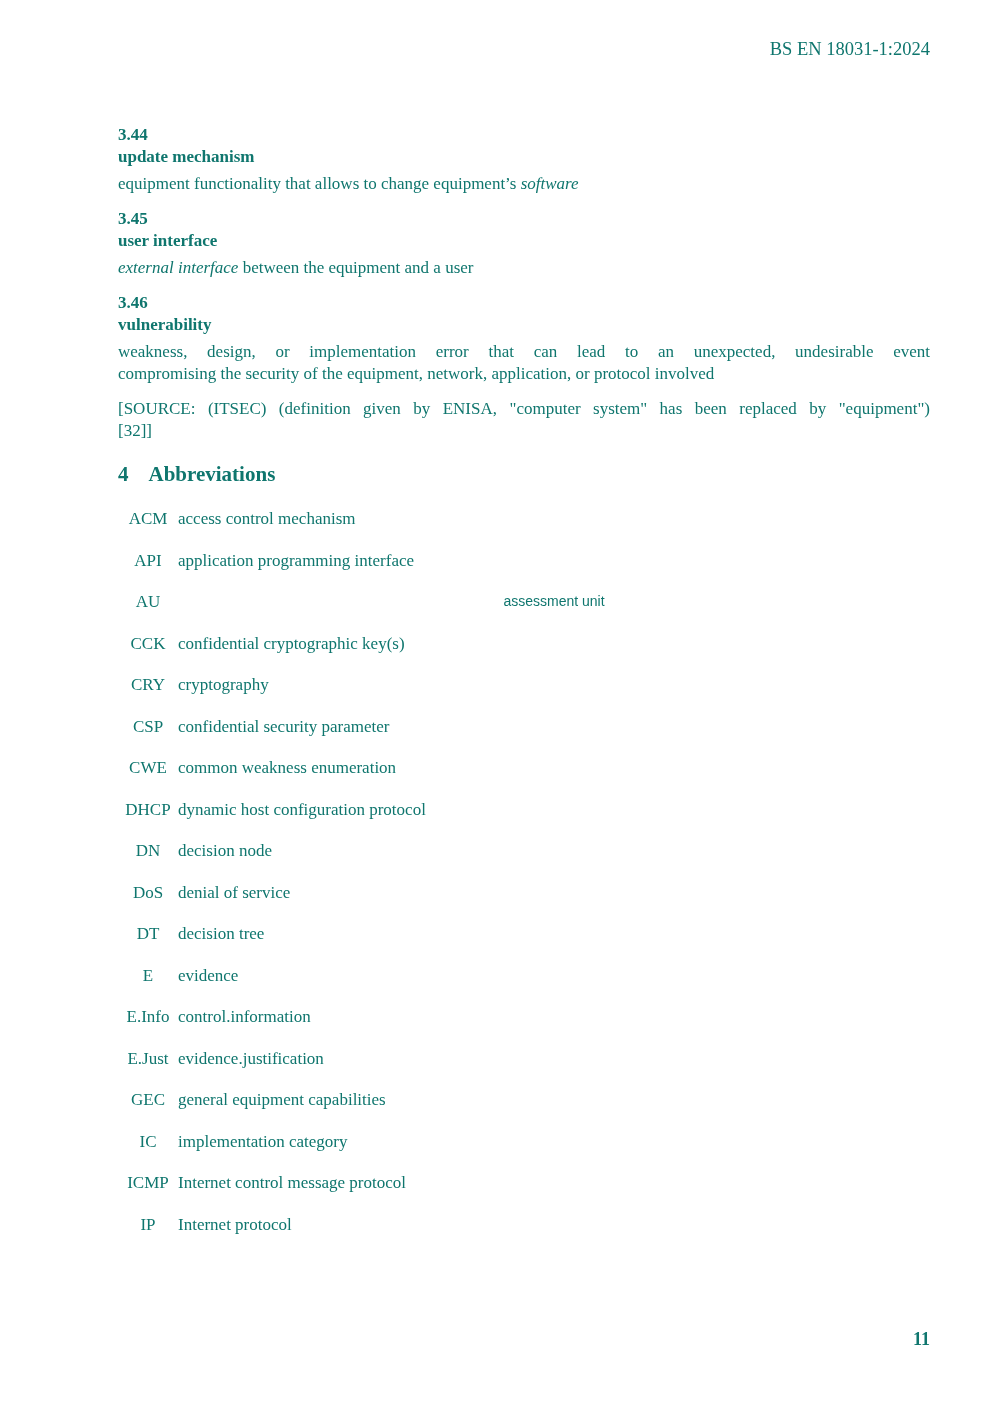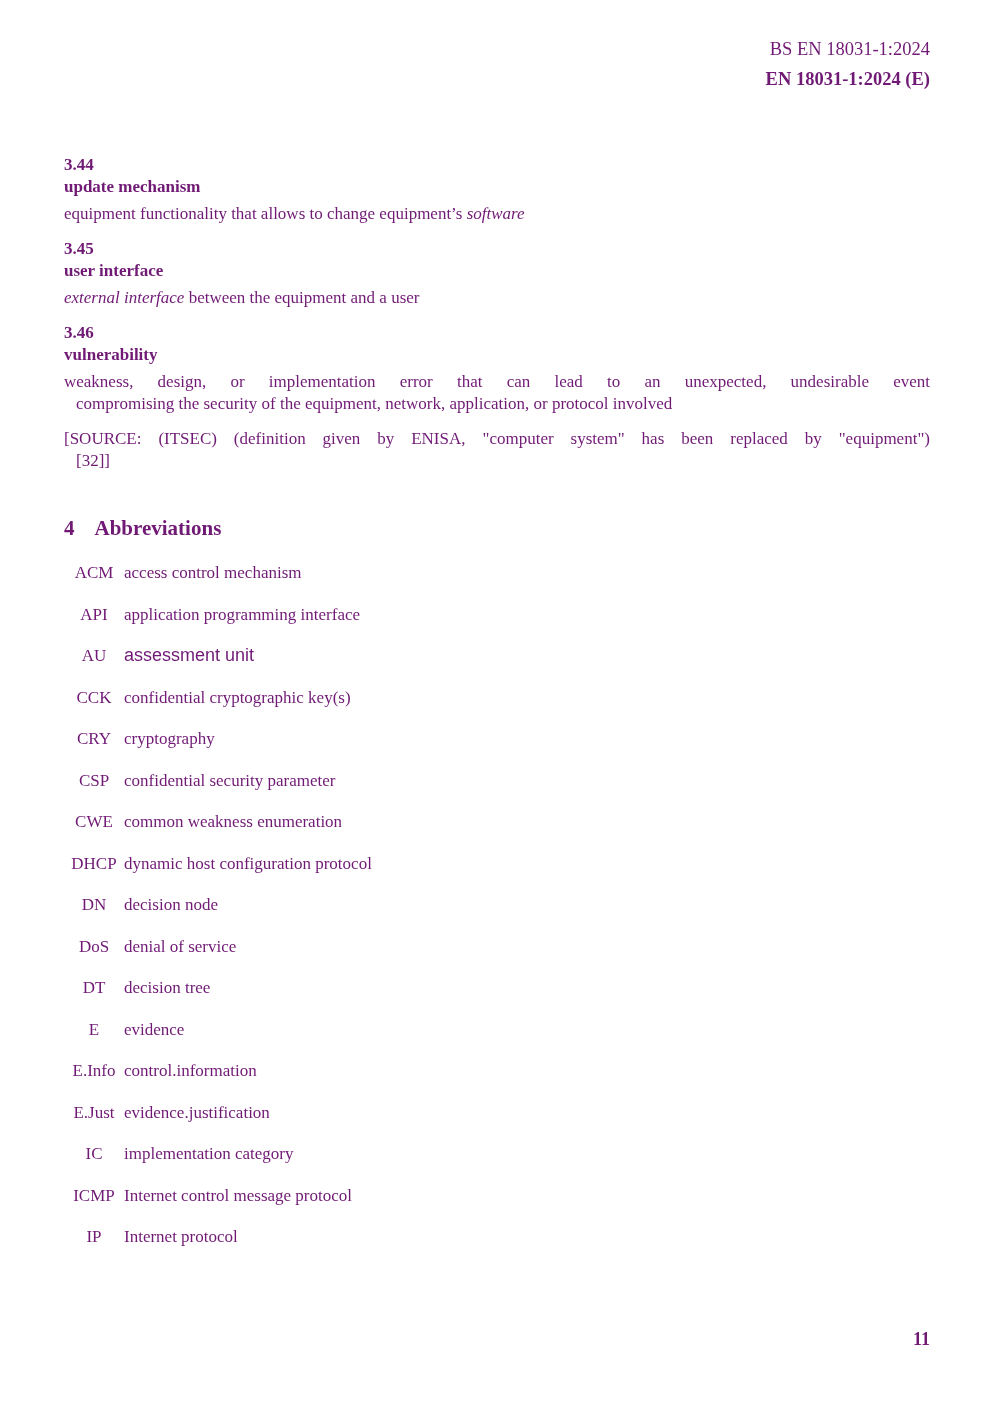--- a/index.html
+++ b/index.html
@@ -3,23 +3,23 @@
 <meta charset="utf-8">
 <style>
   * { margin: 0; padding: 0; box-sizing: border-box; }
   html, body { background: #ffffff; }
   .page {
     position: relative;
     width: 992px;
     height: 1403px;
     margin: 0 auto;
     background: #ffffff;
-    color: #701a75;
+    color: #0f766e;
     font-family: "Liberation Serif", "DejaVu Serif", serif;
-    padding: 34px 62px 0 64px;
+    padding: 34px 62px 0 118px;
     overflow: hidden;
   }
   
   .doc-header { text-align: right; }
   .doc-header .ref-line {
     display: block;
     font-size: 18.5px;
     line-height: 30px;
   }
   .doc-header .ref-line.bold { font-weight: bold; }
@@ -41,30 +41,30 @@
     font-size: 17px;
     line-height: 22px;
     margin-top: 5px;
   }
   .def-text .it { font-style: italic; }
   .jline {
     display: block;
     text-align: justify;
     text-align-last: justify;
   }
-  .lline { display: block; margin-left: 12px; }
+  .lline { display: block; }
   .source-note {
     font-size: 17px;
     line-height: 22px;
     margin-top: 13px;
   }
 
   
   .section-heading {
-    margin-top: 44px;
+    margin-top: 20px;
     font-weight: bold;
     font-size: 21px;
     line-height: 24px;
   }
   .section-heading .sec-num {
     display: inline-block;
     margin-right: 20px;
   }
 
   
@@ -72,40 +72,40 @@
   .abbr-row {
     display: flex;
     font-size: 17px;
     line-height: 21px;
     margin-bottom: 20.5px;
   }
   .abbr-code { flex: 0 0 60px; text-align: center; }
   .abbr-expansion { flex: 1 1 auto; }
   .abbr-expansion.sans {
     font-family: "Liberation Sans", "DejaVu Sans", sans-serif;
-    font-size: 18px;
+    font-size: 14px;
+    text-align: center;
   }
 
   
   .page-number {
     position: absolute;
     right: 62px;
     bottom: 53px;
     font-weight: bold;
     font-size: 18px;
   }
 </style>
 </head>
 <body>
 
 <div class="page">
 
   <div class="doc-header">
     <span class="ref-line">BS EN 18031-1:2024</span>
-    <span class="ref-line bold">EN 18031-1:2024 (E)</span>
   </div>
 
   <div class="definitions">
 
     <div class="def-block">
       <div class="def-number">3.44</div>
       <div class="def-term">update mechanism</div>
       <div class="def-text"><span>equipment functionality that allows to change equipment’s </span><span class="it">software</span><span></span></div>
     </div>
 
@@ -185,20 +185,24 @@
     </div>
     <div class="abbr-row">
       <span class="abbr-code">E.Info</span>
       <span class="abbr-expansion">control.information</span>
     </div>
     <div class="abbr-row">
       <span class="abbr-code">E.Just</span>
       <span class="abbr-expansion">evidence.justification</span>
     </div>
     <div class="abbr-row">
+      <span class="abbr-code">GEC</span>
+      <span class="abbr-expansion">general equipment capabilities</span>
+    </div>
+    <div class="abbr-row">
       <span class="abbr-code">IC</span>
       <span class="abbr-expansion">implementation category</span>
     </div>
     <div class="abbr-row">
       <span class="abbr-code">ICMP</span>
       <span class="abbr-expansion">Internet control message protocol</span>
     </div>
     <div class="abbr-row">
       <span class="abbr-code">IP</span>
       <span class="abbr-expansion">Internet protocol</span>

